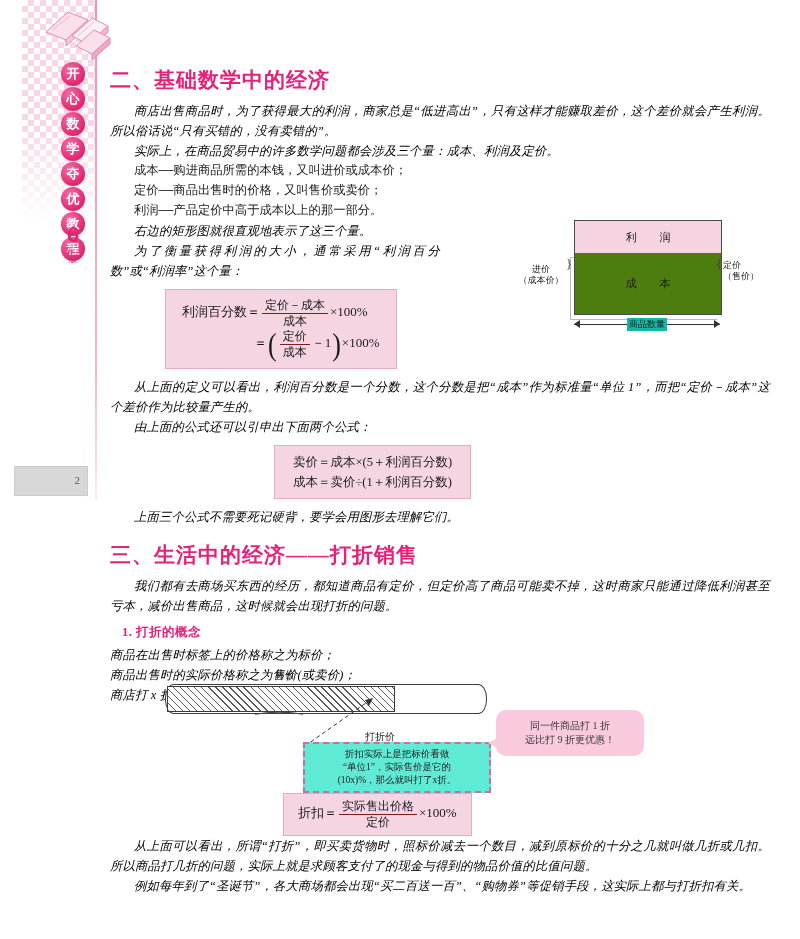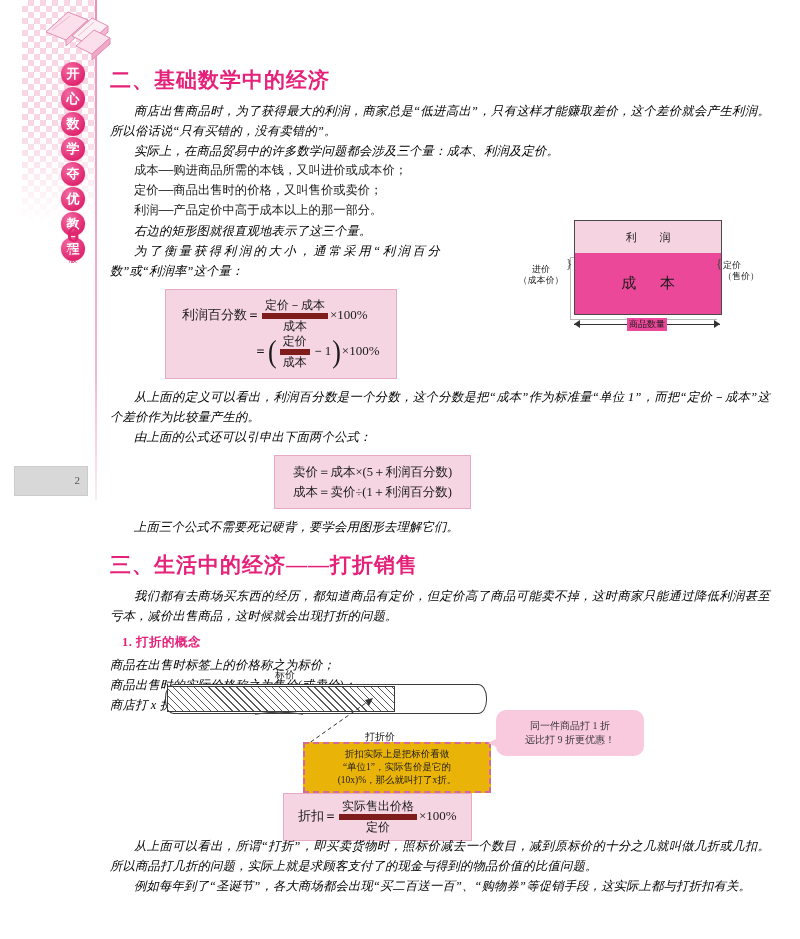--- a/index.html
+++ b/index.html
@@ -84,39 +84,39 @@
   p.ind{text-indent:24px;}
   p.def{margin:0;font-size:12.3px;line-height:20px;text-indent:24px;font-family:Liberation Mono, monospace;}
 
   
   .fbox{
     background:#f6d5e2;border:1px solid #e7a9c4;margin:8px 0 8px 0;
     padding:8px 16px;display:inline-block;
   }
   .fx{font-size:13px;line-height:22px;white-space:nowrap;}
   .frac{display:inline-block;vertical-align:middle;text-align:center;margin:0 2px;}
-  .frac .num{display:block;border-bottom:6px solid #7f1d1d;padding:0 3px;font-size:12px;line-height:15px;}
+  .frac .num{display:block;border-bottom:1px solid #7f1d1d;padding:0 3px;font-size:12px;line-height:15px;}
   .frac .den{display:block;padding:0 3px;font-size:12px;line-height:15px;}
   .paren{display:inline-block;vertical-align:middle;font-size:26px;line-height:26px;
          transform:scaleY(1.25);margin:0 1px;}
 
   
   #rect-diagram{
     position:absolute;left:518px;top:214px;width:260px;height:120px;
   }
   #rd-profit{
     position:absolute;left:56px;top:6px;width:146px;height:33px;
     background:#f6d3e1;border:1px solid #4a4a4a;
     font-size:11px;text-align:center;line-height:33px;letter-spacing:10px;
     text-indent:10px;
   }
   #rd-cost{
     position:absolute;left:56px;top:39px;width:146px;height:61px;
-    background:#ec4899;border:1px solid #4a4a4a;border-top:none;
-    font-size:15px;text-align:center;line-height:61px;letter-spacing:10px;
+    background:#4d7c0f;border:1px solid #4a4a4a;border-top:none;
+    font-size:11px;text-align:center;line-height:61px;letter-spacing:10px;
     text-indent:10px;
   }
   #rd-shadow{
     position:absolute;left:52px;top:43px;width:146px;height:61px;
     border:1px solid #b9b9b9;border-right:none;
   }
   #rd-left-label{
     position:absolute;left:-6px;top:50px;width:58px;text-align:center;
     font-size:9px;line-height:11px;
   }
@@ -124,21 +124,21 @@
     position:absolute;left:205px;top:46px;width:58px;text-align:left;
     font-size:9px;line-height:11px;
   }
   #rd-left-brace{position:absolute;left:48px;top:42px;font-size:13px;color:#444;}
   #rd-right-brace{position:absolute;left:198px;top:42px;font-size:13px;color:#444;}
   #rd-bottom{
     position:absolute;left:56px;top:104px;width:146px;height:14px;
     font-size:9px;text-align:center;
   }
   #rd-bottom .line{position:absolute;left:0;top:6px;width:146px;height:1px;background:#333;}
-  #rd-bottom .txt{position:relative;background:#ec4899;padding:0 2px;display:inline-block;top:0px;}
+  #rd-bottom .txt{position:relative;background:#14b8a6;padding:0 2px;display:inline-block;top:0px;}
   #rd-bottom .arrowL{position:absolute;left:0;top:2px;width:0;height:0;
     border-top:4px solid transparent;border-bottom:4px solid transparent;border-right:6px solid #333;}
   #rd-bottom .arrowR{position:absolute;right:0;top:2px;width:0;height:0;
     border-top:4px solid transparent;border-bottom:4px solid transparent;border-left:6px solid #333;}
 
   
   #bar-diagram{position:absolute;left:155px;top:668px;width:420px;height:90px;}
   #bar-top-label{position:absolute;left:120px;top:0px;font-size:10px;}
   #bar-outer{
     position:absolute;left:10px;top:16px;width:320px;height:28px;
@@ -151,21 +151,21 @@
   }
   #bar-brace{position:absolute;left:8px;top:44px;width:232px;text-align:center;
     font-size:15px;color:#444;letter-spacing:0;}
   #bar-brace span{display:block;transform:scaleX(3.4);}
   #bar-bottom-label{position:absolute;left:8px;top:62px;width:232px;text-align:right;font-size:10px;}
   #bar-pointer{position:absolute;left:0;top:0;width:420px;height:90px;}
 
   
   #callout{
     position:absolute;left:303px;top:742px;width:172px;
-    background:#eab308;border:2px dashed #d46a9b;
+    background:#5eead4;border:2px dashed #d46a9b;
     padding:4px 6px;
   }
   #callout p{margin:0;font-size:9.5px;line-height:13px;color:#1d1d1d;text-align:center;}
 
   
   #bubble{
     position:absolute;left:496px;top:710px;width:148px;height:46px;
     background:#f9c9dd;border-radius:10px;
   }
   #bubble .txt{

